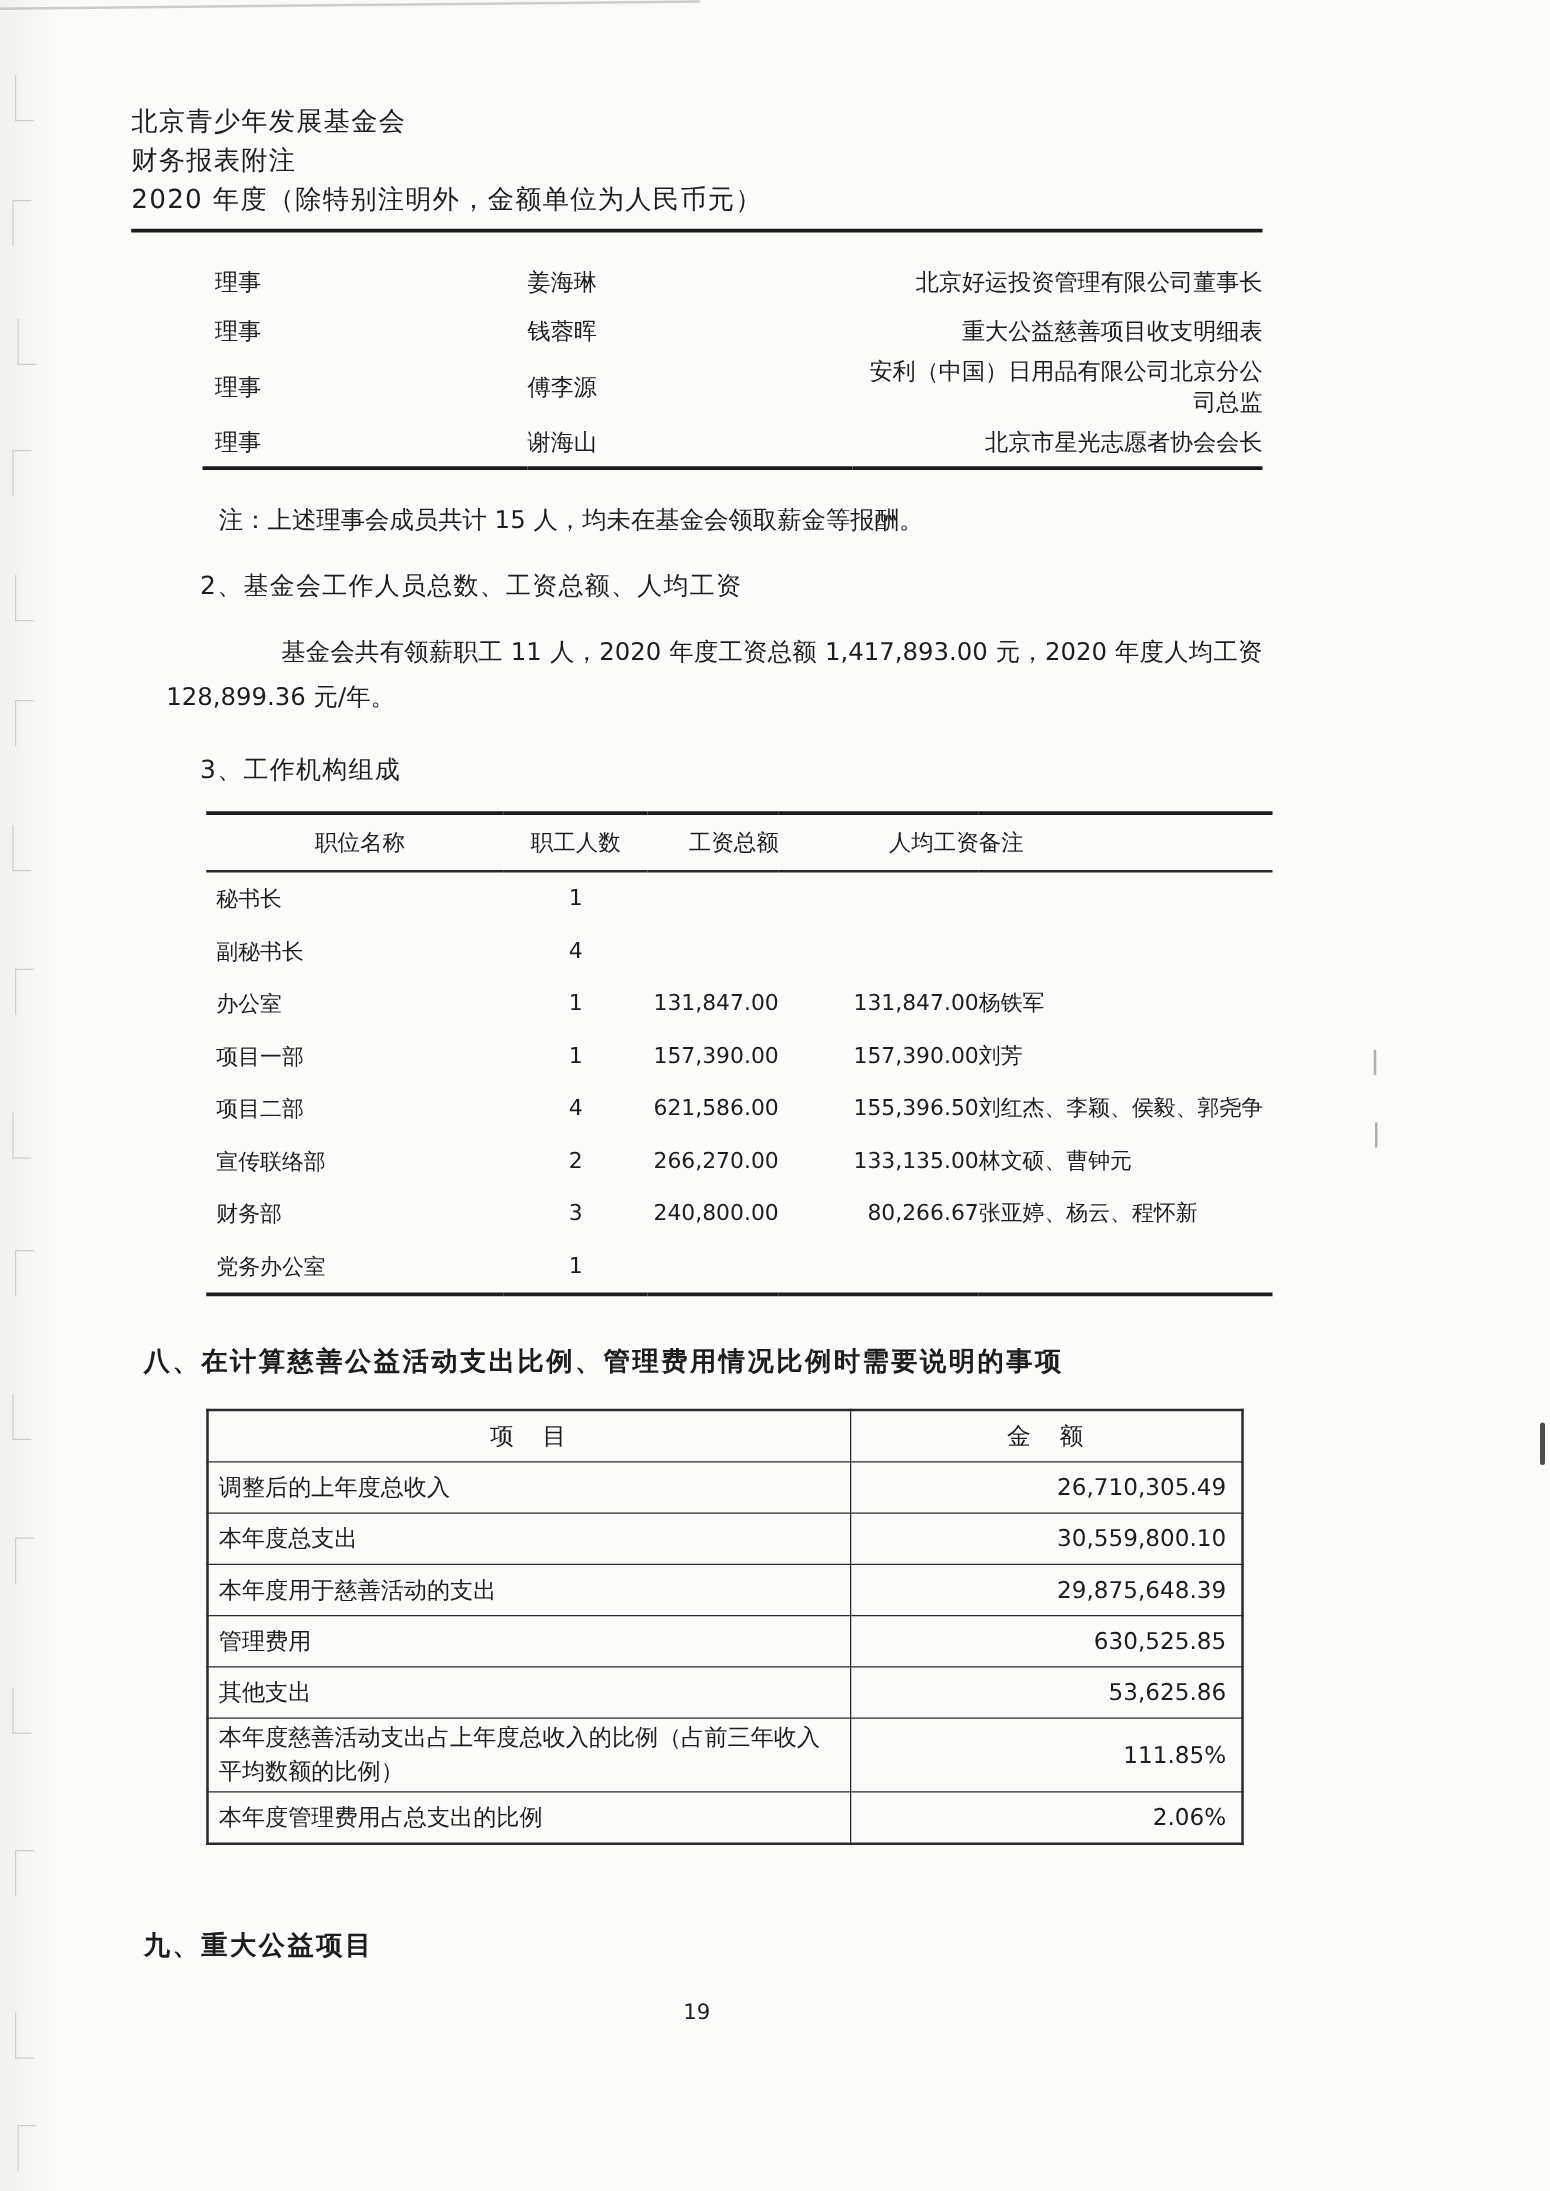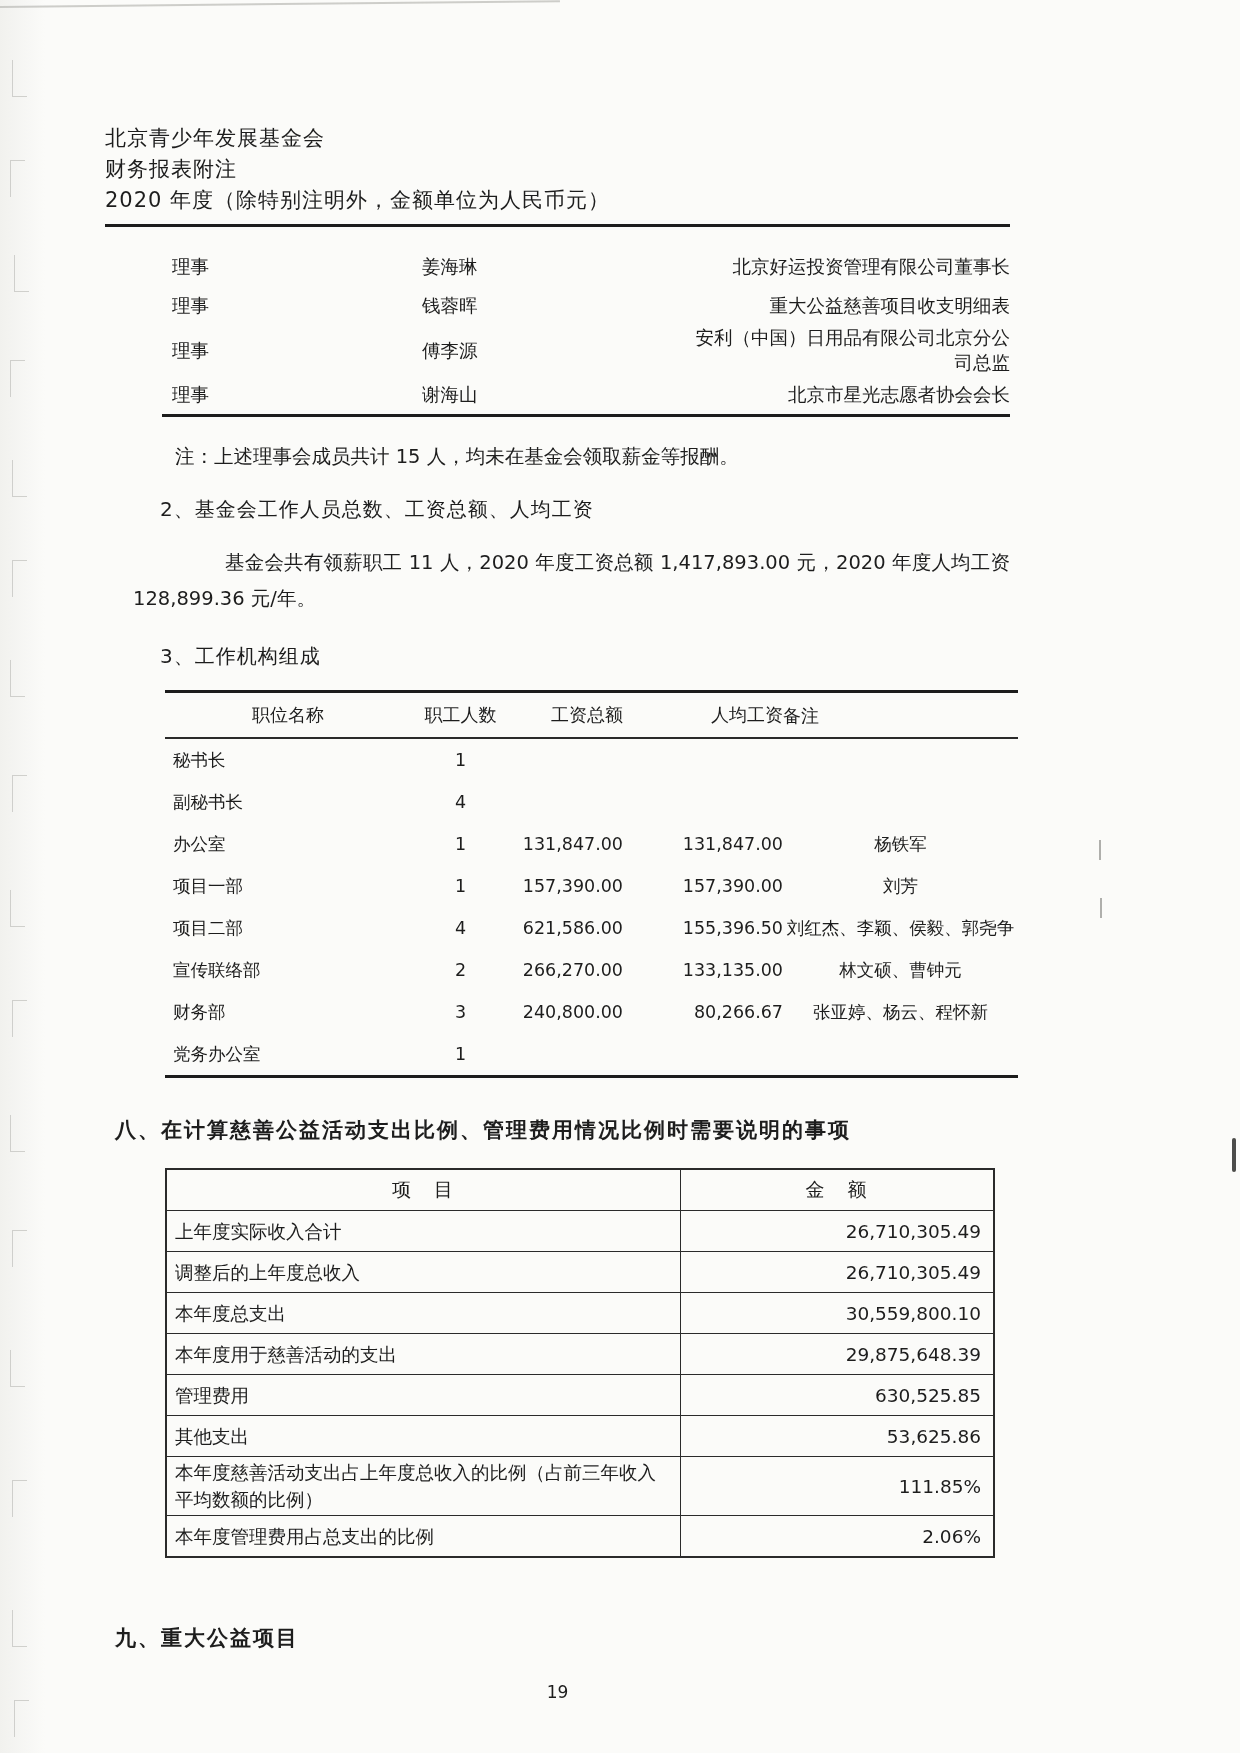--- a/index.html
+++ b/index.html
@@ -2,21 +2,21 @@
 <html><head>
 <meta charset="utf-8">
 <style>
   html,body { margin:0; padding:0; }
   body { background:#e9e9e7; font-family:"DejaVu Sans","Liberation Sans",sans-serif; }
   .page {
     position:relative; width:1240px; height:1753px; margin:0 auto;
     background:linear-gradient(90deg,#f1f1ee 0,#fbfbf9 45px,#fbfbf9 100%);
     color:#1d1d1d; overflow:hidden;
   }
-  .content { position:absolute; left:105px; top:82px; width:905px;margin-top:41px; }
+  .content { position:absolute; left:105px; top:82px; width:905px; }
 
   
   .doc-header div { font-size:21px; line-height:31px; letter-spacing:1px; }
   .header-rule { border-top:3px solid #1c1c1c; margin-top:8px; }
 
   
   .directors { border-collapse:collapse; margin:20px 0 0 57px; width:848px;
                border-bottom:3px solid #1c1c1c; }
   .directors td { height:39px; font-size:18.5px; padding:0; vertical-align:middle; }
   .directors td.role { width:250px; padding-left:10px; }
@@ -32,21 +32,21 @@
   
   .org-table { border-collapse:collapse; table-layout:fixed; margin:20px 0 0 60px;
                width:845px; border-top:3px solid #1c1c1c; border-bottom:3px solid #1c1c1c; }
   .org-table th { font-size:18px; font-weight:normal; height:44px;
                   border-bottom:2px solid #2a2a2a; padding:0; }
   .org-table td { font-size:17.5px; padding:4px 0; height:34px; vertical-align:middle; }
   .org-table .c0 { width:230px; text-align:left; padding-left:8px; }
   .org-table .c1 { width:115px; text-align:center; }
   .org-table .c2 { width:105px; text-align:right; }
   .org-table .c3 { width:160px; text-align:right; }
-  .org-table .c4 { width:235px; text-align:center; line-height:25px; }
+  .org-table .c4 { width:235px; text-align:left; line-height:25px; }
   .org-table th.c0 { text-align:center; }
   .org-table th.c4 { text-align:left; }
 
   .s8-heading { margin-top:38px; padding-left:10px; font-size:21px; font-weight:bold;
                 letter-spacing:2px; }
 
   
   .s8-table { border-collapse:collapse; margin:24px 0 0 60px; width:830px;
               border:2px solid #2b2b2b; }
   .s8-table th { font-size:19px; font-weight:normal; height:38px; letter-spacing:2px;
@@ -215,24 +215,20 @@
 
     <table class="s8-table">
       <thead>
         <tr>
           <th>项　目</th>
           <th>金　额</th>
         </tr>
       </thead>
       <tbody>
         <tr>
-          <td class="item">上年度实际收入合计</td>
-          <td class="amount">26,710,305.49</td>
-        </tr>
-        <tr>
           <td class="item">调整后的上年度总收入</td>
           <td class="amount">26,710,305.49</td>
         </tr>
         <tr>
           <td class="item">本年度总支出</td>
           <td class="amount">30,559,800.10</td>
         </tr>
         <tr>
           <td class="item">本年度用于慈善活动的支出</td>
           <td class="amount">29,875,648.39</td>

